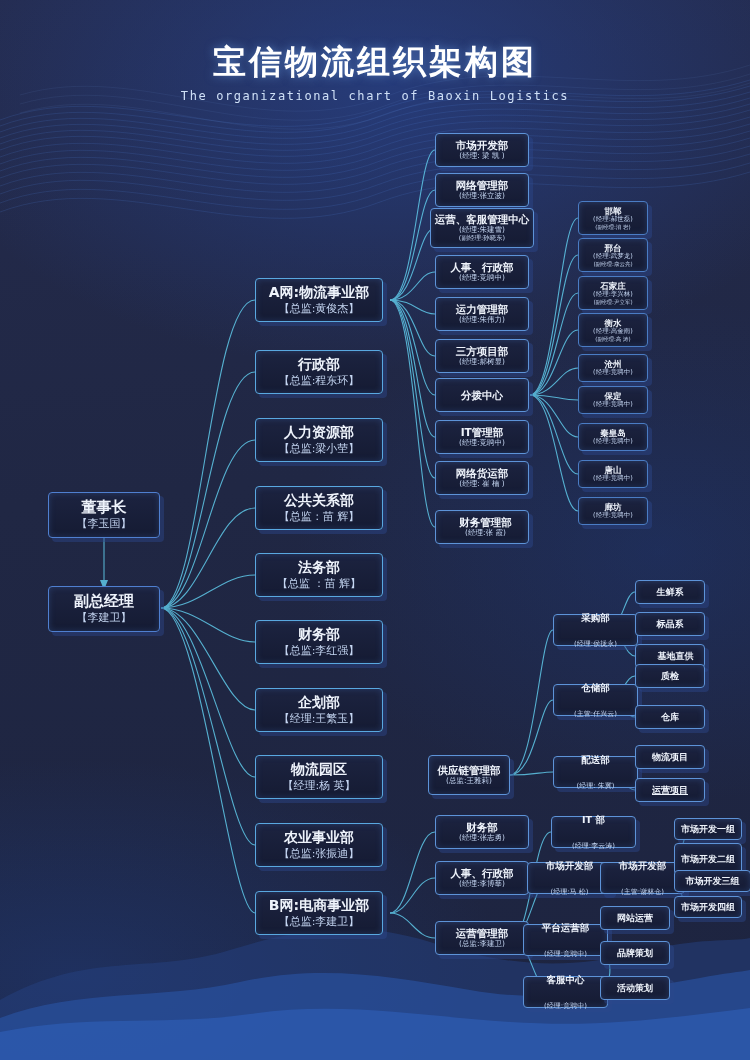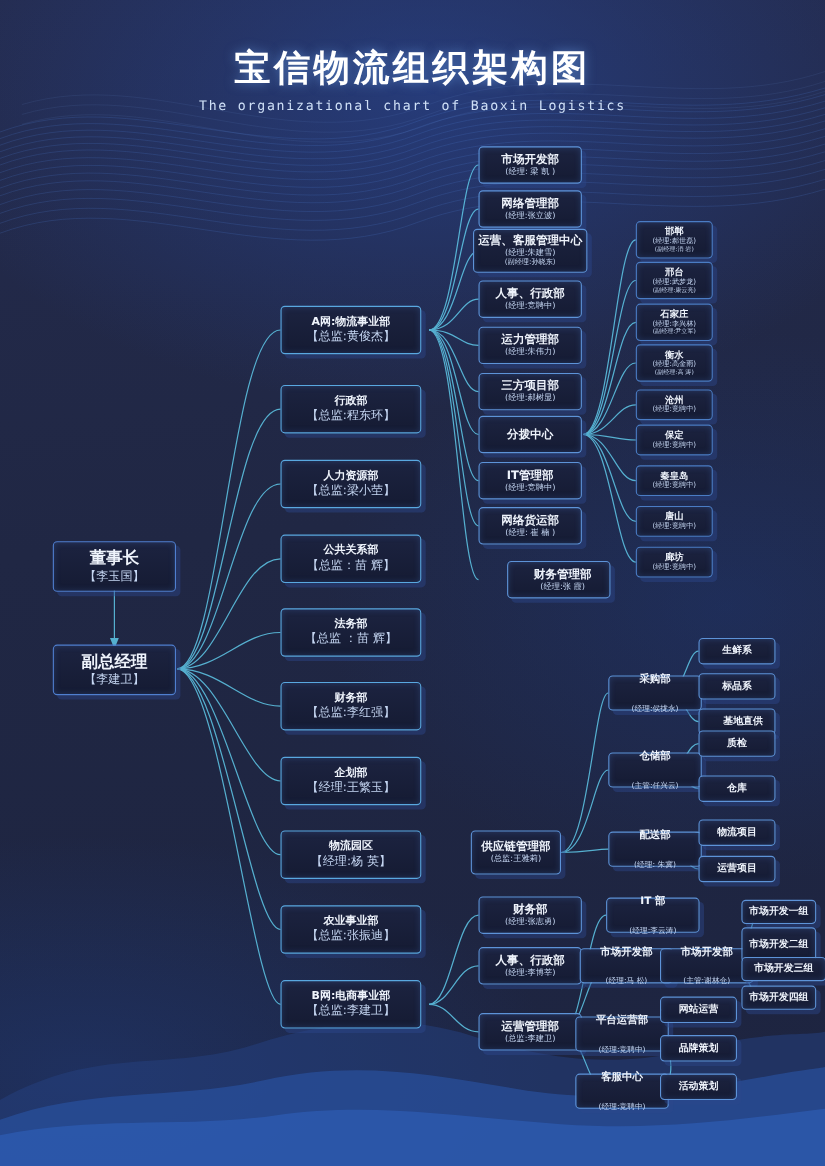--- a/index.html
+++ b/index.html
@@ -36,21 +36,21 @@
   }
   .node .t1{font-weight:bold;white-space:nowrap;}
   .node .t2,.node .t3{color:#c5d6f2;white-space:nowrap;font-weight:normal;}
 
   
   .lvl-root{width:112px;height:46px;}
   .lvl-root .t1{font-size:15px;}
   .lvl-root .t2{font-size:11px;margin-top:2px;}
 
   .lvl-dept{width:128px;height:44px;border-color:#59a8e0;}
-  .lvl-dept .t1{font-size:10px;}
+  .lvl-dept .t1{font-size:14px;}
   .lvl-dept .t2{font-size:11px;margin-top:2px;}
 
   .lvl-sub{width:94px;height:34px;border-color:#5d93d8;}
   .lvl-sub .t1{font-size:10.5px;}
   .lvl-sub .t2{font-size:7.5px;margin-top:1px;}
   .lvl-sub .t3{font-size:6.5px;}
 
   .lvl-sub3{height:40px;}
 
   .lvl-city{width:70px;height:34px;border-color:#4a7cc4;}
@@ -275,21 +275,21 @@
     <div class="t1">分拨中心</div>
   </div>
   <div class="node lvl-sub" style="left:435px;top:420px;">
     <div class="t1">IT管理部</div>
     <div class="t2">(经理:竞聘中)</div>
   </div>
   <div class="node lvl-sub" style="left:435px;top:461px;">
     <div class="t1">网络货运部</div>
     <div class="t2">(经理: 崔 楠 )</div>
   </div>
-  <div class="node lvl-sub" style="left:461px;top:510px;padding-left:10px;">
+  <div class="node lvl-sub" style="left:435px;top:510px;padding-left:10px;">
     <div class="t1">财务管理部</div>
     <div class="t2">(经理:张 霞)</div>
   </div>
 
   <div class="node lvl-city" style="left:578px;top:201px;">
     <div class="t1">邯郸</div>
     <div class="t2">(经理:郝世磊)</div>
     <div class="t3">(副经理:消 岩)</div>
   </div>
   <div class="node lvl-city" style="left:578px;top:238px;">
@@ -356,21 +356,21 @@
   </div>
   <div class="node lvl-leaf-w" style="left:635px;top:664px;">
     <div class="t1">质检</div>
   </div>
   <div class="node lvl-leaf-w" style="left:635px;top:705px;">
     <div class="t1">仓库</div>
   </div>
   <div class="node lvl-leaf-w" style="left:635px;top:745px;">
     <div class="t1">物流项目</div>
   </div>
-  <div class="node lvl-leaf-w" style="left:635px;top:778px;">
+  <div class="node lvl-leaf-w" style="left:635px;top:778px;text-decoration:underline;">
     <div class="t1">运营项目</div>
   </div>
 
   <div class="node lvl-sub" style="left:435px;top:815px;">
     <div class="t1">财务部</div>
     <div class="t2">(经理:张志勇)</div>
   </div>
   <div class="node lvl-sub" style="left:435px;top:861px;">
     <div class="t1">人事、行政部</div>
     <div class="t2">(经理:李博莘)</div>

